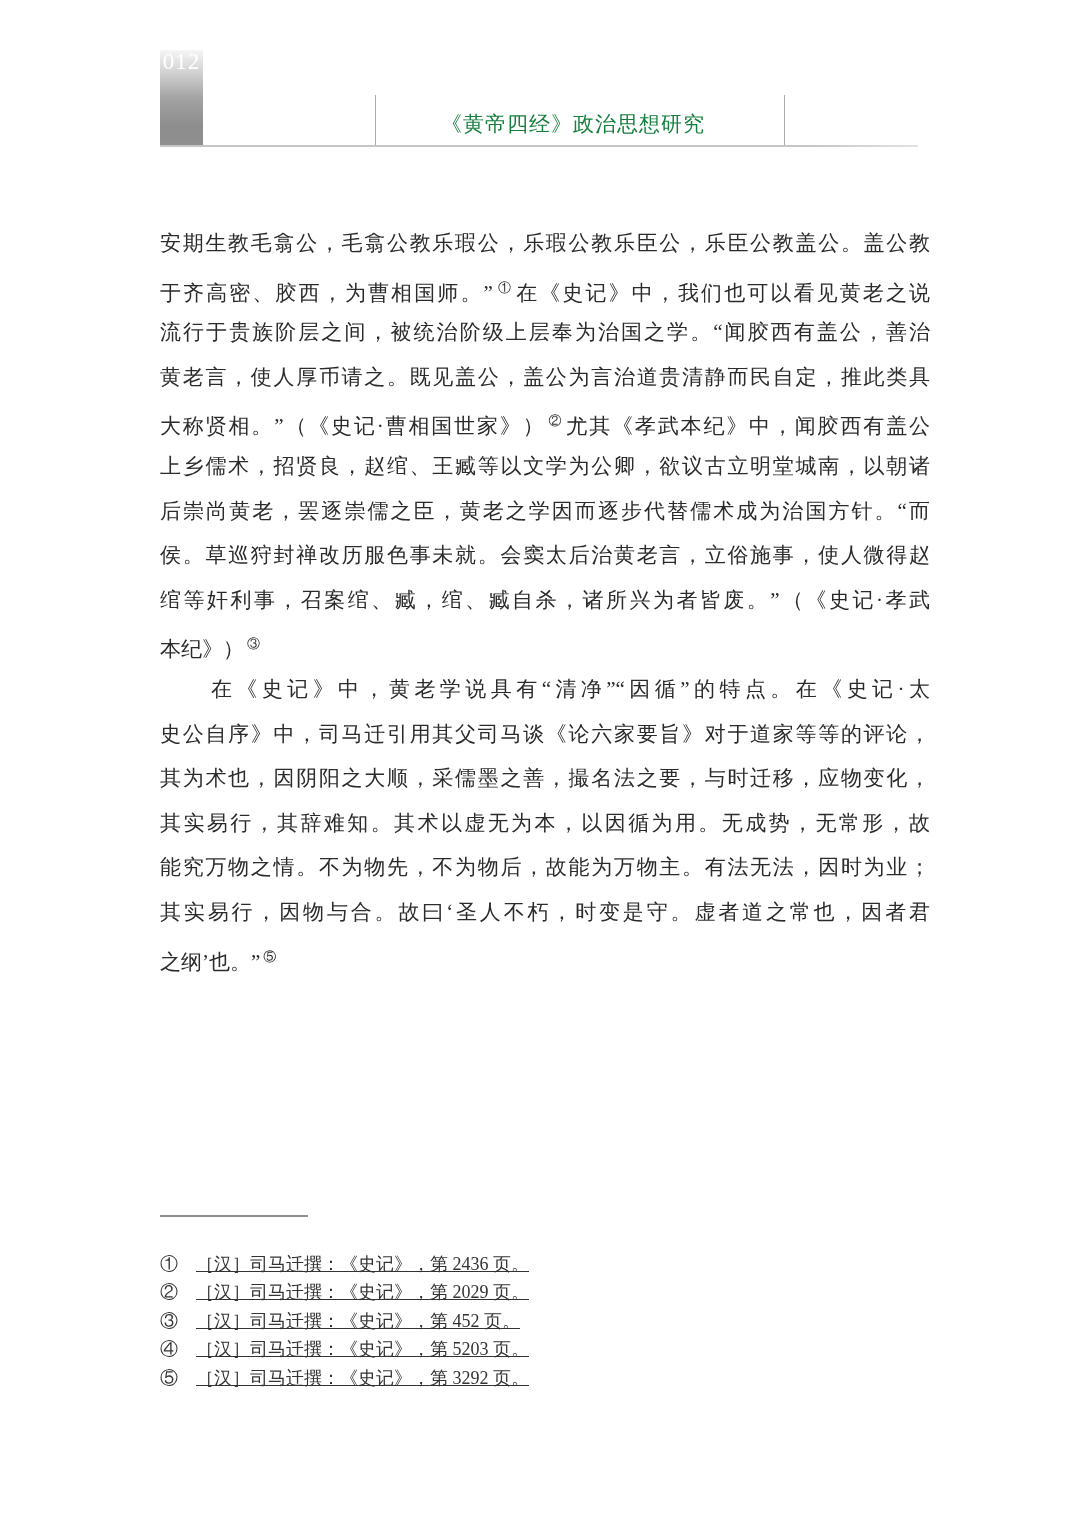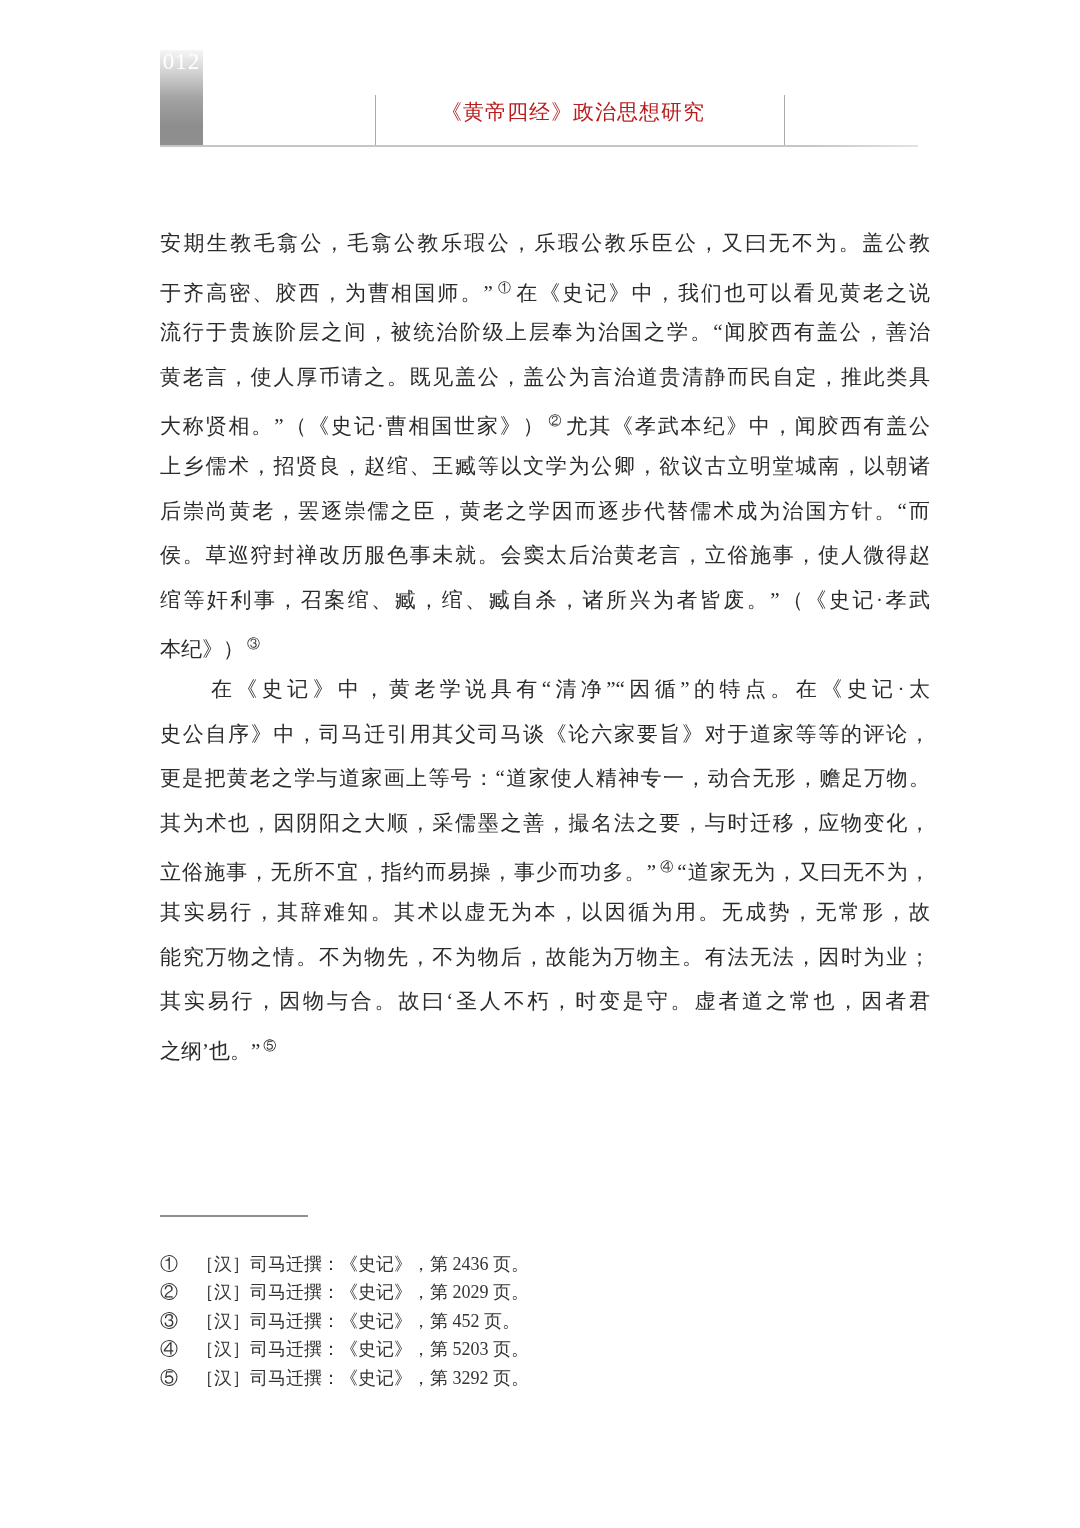--- a/index.html
+++ b/index.html
@@ -29,23 +29,23 @@
     background: linear-gradient(90deg,
       var(--rule-gray, #c6c6c6) 0%, var(--rule-gray, #c6c6c6) 86%, #e3e3e3 100%);
   }
   .vline {
     position: absolute; top: 95px; height: 50px; width: 1px;
     background: var(--divider-gray, #a9a9a9);
   }
   .vline-left  { left: 375px; }
   .vline-right { left: 784px; }
   .running-title {
-    position: absolute; left: 375px; top: 100px; width: 396px;
+    position: absolute; left: 375px; top: 112px; width: 396px;
     text-align: center; font-size: 21px; letter-spacing: 1px;
-    color: #b91c1c; line-height: 1.2;
+    color: #15803d; line-height: 1.2;
   }
 
   
   .body-text {
     position: absolute; left: 160px; top: 221px; width: 770px;
     font-size: 21px; line-height: 44.6px; color: var(--text-color, #2b2b2b);
   }
   .line {
     height: 44.6px;
     text-align: justify;
@@ -63,53 +63,51 @@
 
   
   .footnotes { position: absolute; left: 160px; top: 1215px; width: 770px; }
   .fn-rule {
     width: 148px; height: 2px;
     background: var(--fn-rule-gray, #8f8f8f);
     margin-bottom: 33px;
   }
   .fn { display: flex; font-size: 18px; line-height: 28.4px; color: #333333; }
   .fn-marker { flex: 0 0 36px; }
-  .fn-text { flex: 1; }
+  .fn-text { flex: 1; text-decoration: underline; }
 </style>
 </head>
 <body style="--text-color: #2b2b2b; --rule-gray: #c6c6c6; --divider-gray: #a9a9a9; --fn-rule-gray: #8f8f8f; --bar-top: #f6f6f6; --bar-bottom: #8d8d8d; --pagenum-color: #ffffff;">
 
 <div class="page">
 
   <header>
     <div class="pagenum-bar">
       <span class="pagenum">012</span>
     </div>
     <div class="header-rule"></div>
     <div class="vline vline-left"></div>
     <div class="vline vline-right"></div>
     <div class="running-title">《黄帝四经》政治思想研究</div>
   </header>
 
   <main class="body-text">
-      <div class="line"><span>安期生教毛翕公，毛翕公教乐瑕公，乐瑕公教乐臣公，又曰无不为。盖公教</span></div>
+      <div class="line"><span>安期生教毛翕公，毛翕公教乐瑕公，乐瑕公教乐臣公，乐臣公教盖公。盖公教</span></div>
       <div class="line"><span>于齐高密、胶西，为曹相国师。”</span><span class="sup">①</span><span>在《史记》中，我们也可以看见黄老之说</span></div>
       <div class="line"><span>流行于贵族阶层之间，被统治阶级上层奉为治国之学。“闻胶西有盖公，善治</span></div>
       <div class="line"><span>黄老言，使人厚币请之。既见盖公，盖公为言治道贵清静而民自定，推此类具</span></div>
       <div class="line"><span>大称贤相。”（《史记·曹相国世家》）</span><span class="sup">②</span><span>尤其《孝武本纪》中，闻胶西有盖公</span></div>
       <div class="line"><span>上乡儒术，招贤良，赵绾、王臧等以文学为公卿，欲议古立明堂城南，以朝诸</span></div>
       <div class="line"><span>后崇尚黄老，罢逐崇儒之臣，黄老之学因而逐步代替儒术成为治国方针。“而</span></div>
       <div class="line"><span>侯。草巡狩封禅改历服色事未就。会窦太后治黄老言，立俗施事，使人微得赵</span></div>
       <div class="line"><span>绾等奸利事，召案绾、臧，绾、臧自杀，诸所兴为者皆废。”（《史记·孝武</span></div>
       <div class="line line-last"><span>本纪》）</span><span class="sup">③</span></div>
       <div class="line"><span>　　在《史记》中，黄老学说具有“清净”“因循”的特点。在《史记·太</span></div>
       <div class="line"><span>史公自序》中，司马迁引用其父司马谈《论六家要旨》对于道家等等的评论，</span></div>
-      <div class="line"><span>更是把黄老之学与道家画上等号：“道家使人精神专一，动合无形，赡足万物。</span></div>
       <div class="line"><span>其为术也，因阴阳之大顺，采儒墨之善，撮名法之要，与时迁移，应物变化，</span></div>
-      <div class="line"><span>立俗施事，无所不宜，指约而易操，事少而功多。”</span><span class="sup">④</span><span>“道家无为，又曰无不为，</span></div>
       <div class="line"><span>其实易行，其辞难知。其术以虚无为本，以因循为用。无成势，无常形，故</span></div>
       <div class="line"><span>能究万物之情。不为物先，不为物后，故能为万物主。有法无法，因时为业；</span></div>
       <div class="line"><span>其实易行，因物与合。故曰‘圣人不朽，时变是守。虚者道之常也，因者君</span></div>
       <div class="line line-last"><span>之纲’也。”</span><span class="sup">⑤</span></div>
     </main>
 
   <footer class="footnotes">
     <div class="fn-rule"></div>
     <div>
         <div class="fn">

